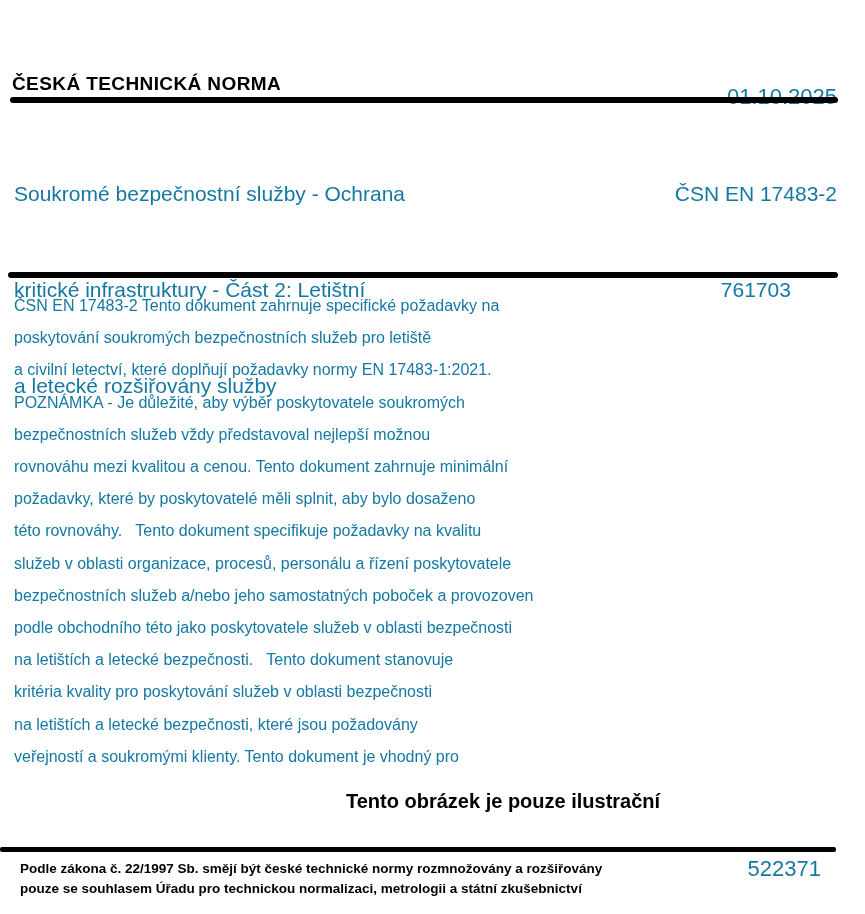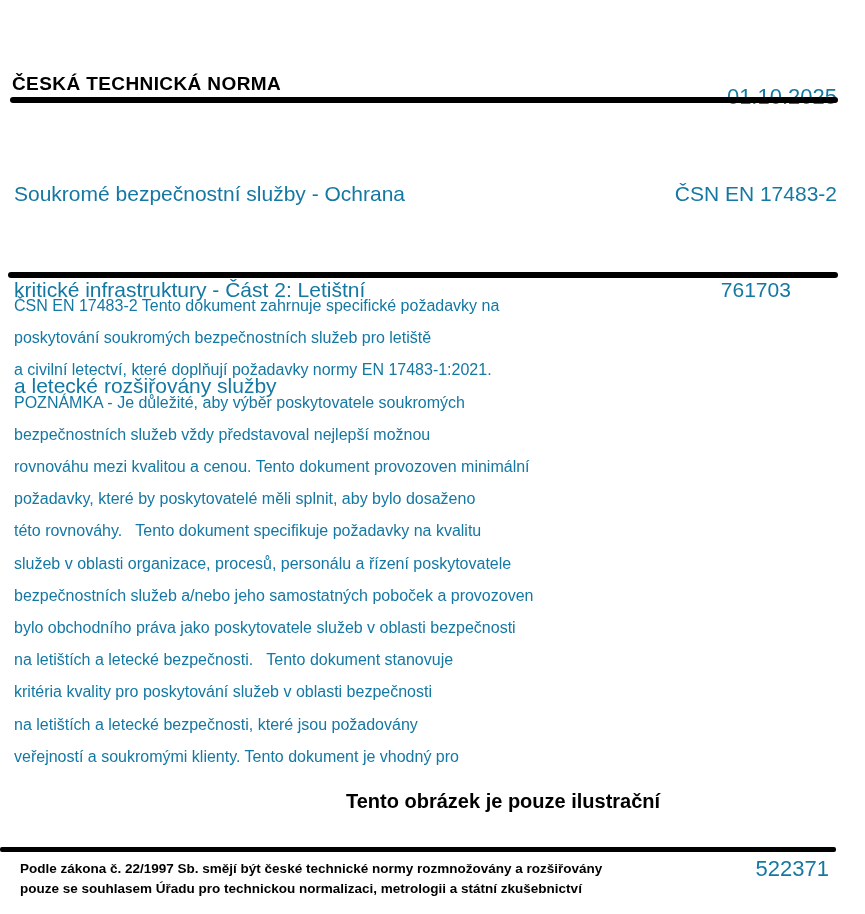--- a/index.html
+++ b/index.html
@@ -89,21 +89,21 @@
     top: 859px;
     font-size: 13.5px;
     font-weight: bold;
     line-height: 19.5px;
     color: #000000;
   }
   .legal-line { white-space: pre; }
 
   .order-number {
     position: absolute;
-    right: 36px;
+    right: 44px;
     top: 856px;
     font-size: 22px;
     color: #1478a3;
     white-space: pre;
   }
 </style>
 </head>
 <body>
 
 <div class="page">
@@ -126,26 +126,26 @@
   </div>
 
   <div class="rule rule-2"></div>
 
   <div class="abstract">
     <div class="abstract-line">ČSN EN 17483-2 Tento dokument zahrnuje specifické požadavky na</div>
     <div class="abstract-line">poskytování soukromých bezpečnostních služeb pro letiště</div>
     <div class="abstract-line">a civilní letectví, které doplňují požadavky normy EN 17483-1:2021.</div>
     <div class="abstract-line">POZNÁMKA - Je důležité, aby výběr poskytovatele soukromých</div>
     <div class="abstract-line">bezpečnostních služeb vždy představoval nejlepší možnou</div>
-    <div class="abstract-line">rovnováhu mezi kvalitou a cenou. Tento dokument provozoven minimální</div>
+    <div class="abstract-line">rovnováhu mezi kvalitou a cenou. Tento dokument zahrnuje minimální</div>
     <div class="abstract-line">požadavky, které by poskytovatelé měli splnit, aby bylo dosaženo</div>
     <div class="abstract-line">této rovnováhy.   Tento dokument specifikuje požadavky na kvalitu</div>
     <div class="abstract-line">služeb v oblasti organizace, procesů, personálu a řízení poskytovatele</div>
     <div class="abstract-line">bezpečnostních služeb a/nebo jeho samostatných poboček a provozoven</div>
-    <div class="abstract-line">bylo obchodního práva jako poskytovatele služeb v oblasti bezpečnosti</div>
+    <div class="abstract-line">podle obchodního této jako poskytovatele služeb v oblasti bezpečnosti</div>
     <div class="abstract-line">na letištích a letecké bezpečnosti.   Tento dokument stanovuje</div>
     <div class="abstract-line">kritéria kvality pro poskytování služeb v oblasti bezpečnosti</div>
     <div class="abstract-line">na letištích a letecké bezpečnosti, které jsou požadovány</div>
     <div class="abstract-line">veřejností a soukromými klienty. Tento dokument je vhodný pro</div>
   </div>
 
   <div class="notice">Tento obrázek je pouze ilustrační</div>
 
   <div class="rule rule-3"></div>
 

